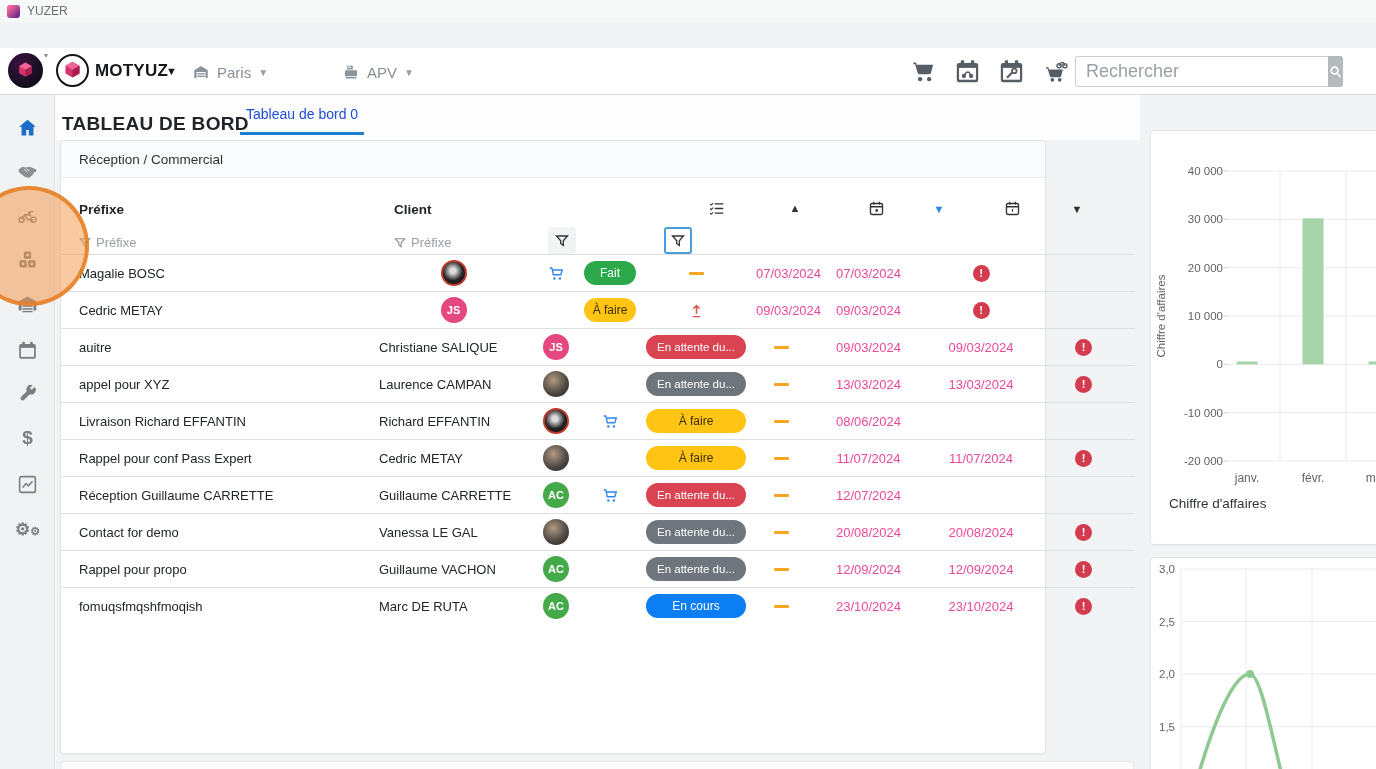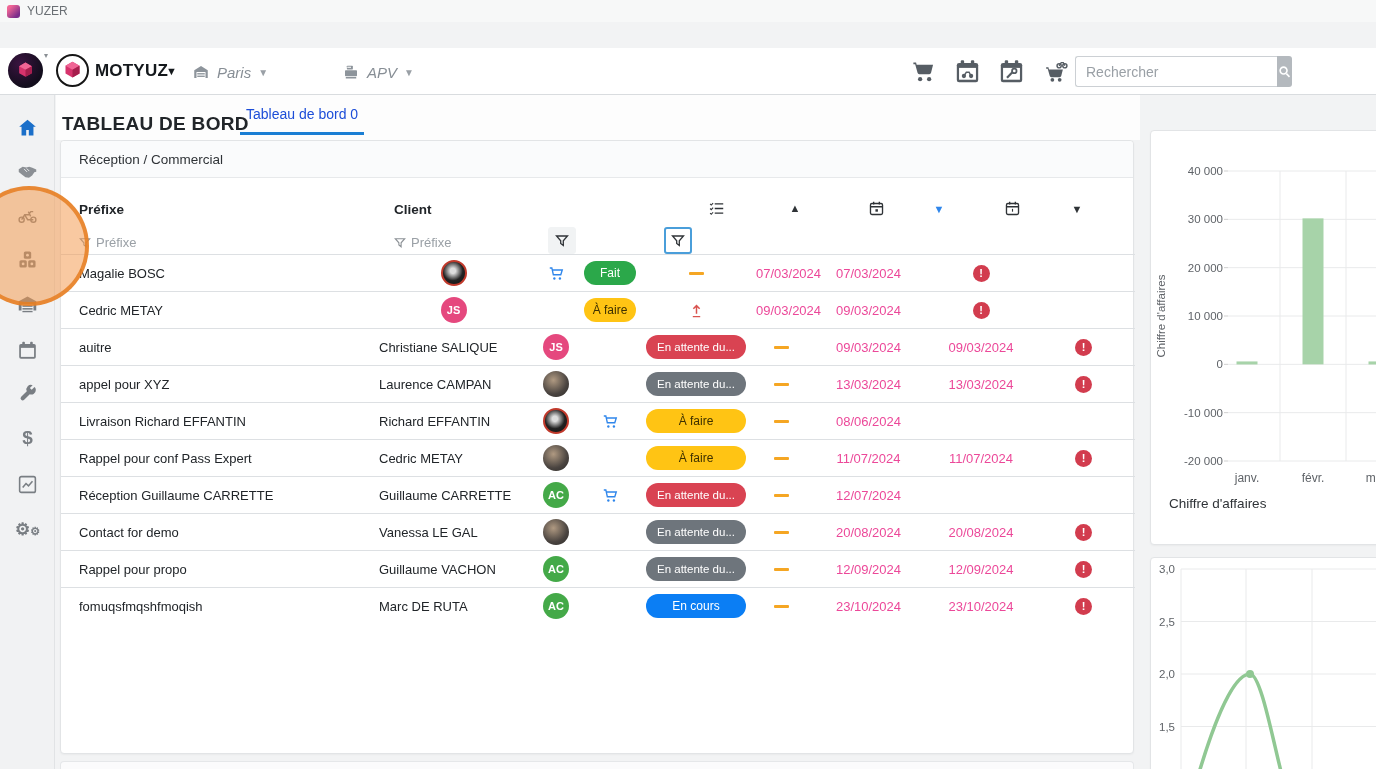--- a/index.html
+++ b/index.html
@@ -16,47 +16,47 @@
   
   .appheader { position:absolute; left:0; top:48px; width:1376px; height:47px; background:#fff; border-bottom:1px solid #d9dcdf; }
   .logo-dark { position:absolute; left:8px; top:5px; width:35px; height:35px; border-radius:50%; background:radial-gradient(circle at 35% 30%, #3a1440, #120d1c 70%); display:flex; align-items:center; justify-content:center; }
   .logo-dark svg { width:19px; height:19px; }
   .mini-caret { position:absolute; left:44px; top:3px; font-size:8px; color:#8a8f94; }
   .logo-ring { position:absolute; left:56px; top:6px; width:33px; height:33px; border-radius:50%; border:2px solid #161616; background:#fff; display:flex; align-items:center; justify-content:center; }
   .logo-ring svg { width:21px; height:21px; }
   .brand { position:absolute; left:95px; top:13px; font-size:17px; font-weight:bold; color:#14181c; letter-spacing:.2px; }
   .brand-caret { position:absolute; left:166px; top:17px; font-size:11px; color:#14181c; }
   .hgroup { position:absolute; top:15px; display:flex; align-items:center; gap:7px; color:#8d949b; }
-  .hgroup .glabel { font-size:15px; color:#878e95;font-style:italic; }
+  .hgroup .glabel { font-size:15px; color:#878e95; }
   .hgroup svg { width:18px; height:18px; }
   .hgroup .caret { font-size:10px; color:#9aa0a6; }
   .toolbar-icons { position:absolute; left:908px; top:8px; display:flex; align-items:center; gap:14px; color:#565d64; }
   .toolbar-icons .tb-ic { width:30px; height:30px; display:flex; align-items:center; justify-content:center; }
   .toolbar-icons svg { width:27px; height:27px; }
   .searchbox { position:absolute; left:1075px; top:8px; width:194px; height:31px; display:flex; }
-  .searchbox input { flex:1; border:1px solid #ccd0d4; border-right:none; border-radius:3px 0 0 3px; padding:0 10px; font-size:14px; color:#333; outline:none; font-family:"Liberation Sans",sans-serif; }
+  .searchbox input { flex:1; border:1px solid #ccd0d4; border-right:none; border-radius:3px 0 0 3px; padding:0 10px; font-size:18px; color:#333; outline:none; font-family:"Liberation Sans",sans-serif; }
   .searchbox input::placeholder { color:#9aa0a6; }
   .search-btn { width:30px; border:none; background:#b4b9be; border-radius:0 3px 3px 0; display:flex; align-items:center; justify-content:center; cursor:pointer; }
   .search-btn svg { width:15px; height:15px; }
 
   
   .sidebar { position:absolute; left:0; top:95px; width:55px; height:674px; background:#f1f2f3; border-right:1px solid #e1e3e5; }
   .side-item { position:absolute; left:0; width:55px; height:34px; display:flex; align-items:center; justify-content:center; color:#797e83; cursor:pointer; }
   .side-item svg { width:21px; height:21px; }
   .side-item.active { color:#1b6fc9; }
   .side-item .txt-ic { font-size:19px; font-weight:bold; }
   .highlight-circle { position:absolute; left:-31px; top:186px; width:120px; height:120px; border-radius:50%; background:rgba(243,152,74,.52); border:4px solid rgba(230,126,34,.85); z-index:40; pointer-events:none; }
 
   
   .white-band { position:absolute; left:56px; top:95px; width:1084px; height:45px; background:#fdfdfd; }
   .page-title { position:absolute; left:62px; top:113px; font-size:19px; font-weight:bold; color:#212529; letter-spacing:.3px; }
   .tab { position:absolute; left:240px; top:106px; font-size:14px; color:#1d4ed8; padding:0 6px 10px 6px; border-bottom:3px solid #1b7fd4; cursor:pointer; }
 
   .card { position:absolute; background:#fff; border:1px solid #e2e4e6; border-radius:4px; box-shadow:0 1px 2px rgba(0,0,0,.04); }
-  .table-card { left:60px; top:140px; width:1074px; height:614px; }
+  .table-card { left:60px; top:140px; width:986px; height:614px; }
   .panel-header { height:37px; background:#fafbfc; border-bottom:1px solid #e7e9eb; border-radius:4px 4px 0 0; display:flex; align-items:center; padding-left:18px; font-size:13.5px; color:#2f3337; }
 
   .col-label { position:absolute; top:61px; font-size:13.5px; font-weight:bold; color:#212529; }
   .hdr-ic { position:absolute; top:59px; width:22px; text-align:center; color:#2f3337; }
   .hdr-ic svg { width:17px; height:17px; }
   .tri { font-size:11px; }
   .tri.blue { color:#2f86eb; }
 
   .filter-input { position:absolute; top:90px; height:24px; border-bottom:1px solid #b9bdc1; display:flex; align-items:center; gap:5px; color:#8c9196; }
   .filter-input svg { width:12px; height:12px; flex:none; }

